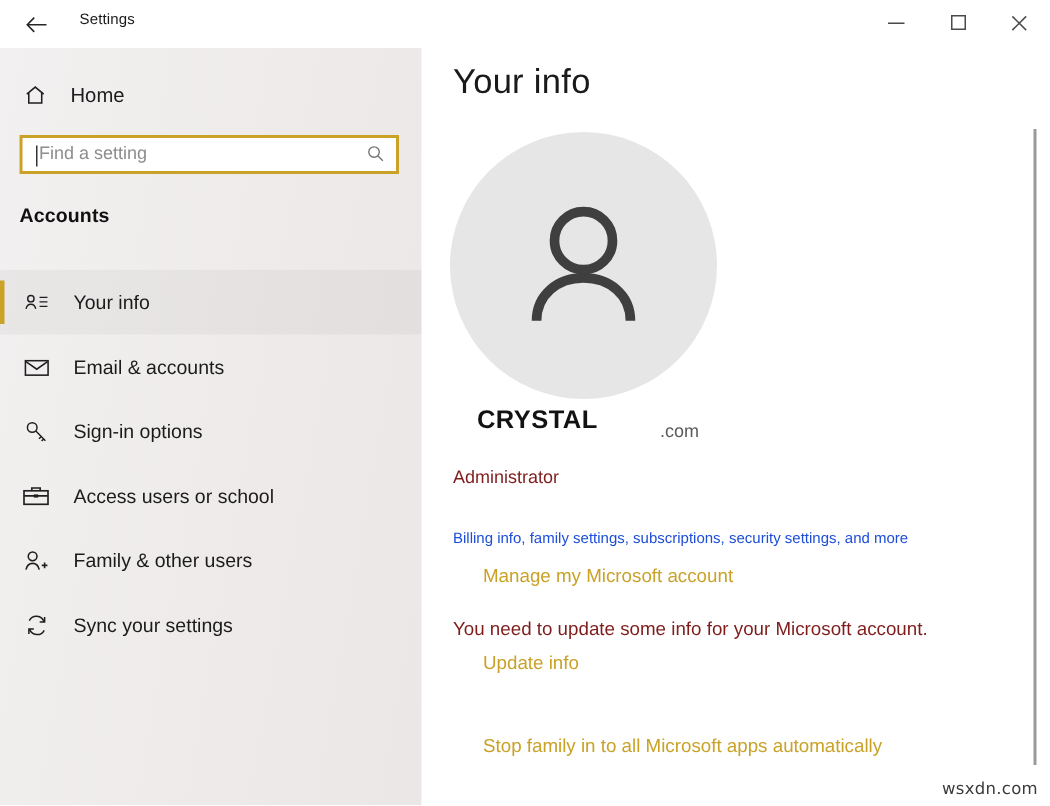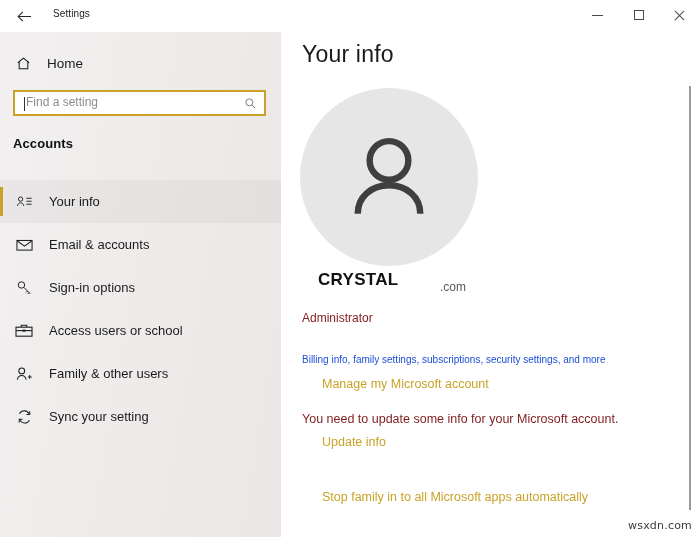--- a/index.html
+++ b/index.html
@@ -412,21 +412,21 @@
 
       <div class="navitem">
         <span class="nav-icon">
           <svg width="17" height="16" viewBox="0 0 18 18" fill="none" stroke="#1f1f1f" stroke-width="1.15">
             <path d="M14.4 6.2A6 6 0 0 0 3.4 5.3"></path>
             <path d="M3.6 11.7a6 6 0 0 0 11 .9"></path>
             <path d="M14.9 2.6v3.7h-3.7"></path>
             <path d="M3.1 15.3v-3.7h3.7"></path>
           </svg>
         </span>
-        <span class="nav-label">Sync your setting</span>
+        <span class="nav-label">Sync your settings</span>
       </div>
 
     </div>
   </div>
 
   <div class="content">
 
     <div class="page-title">Your info</div>
 
     <div class="avatar">

